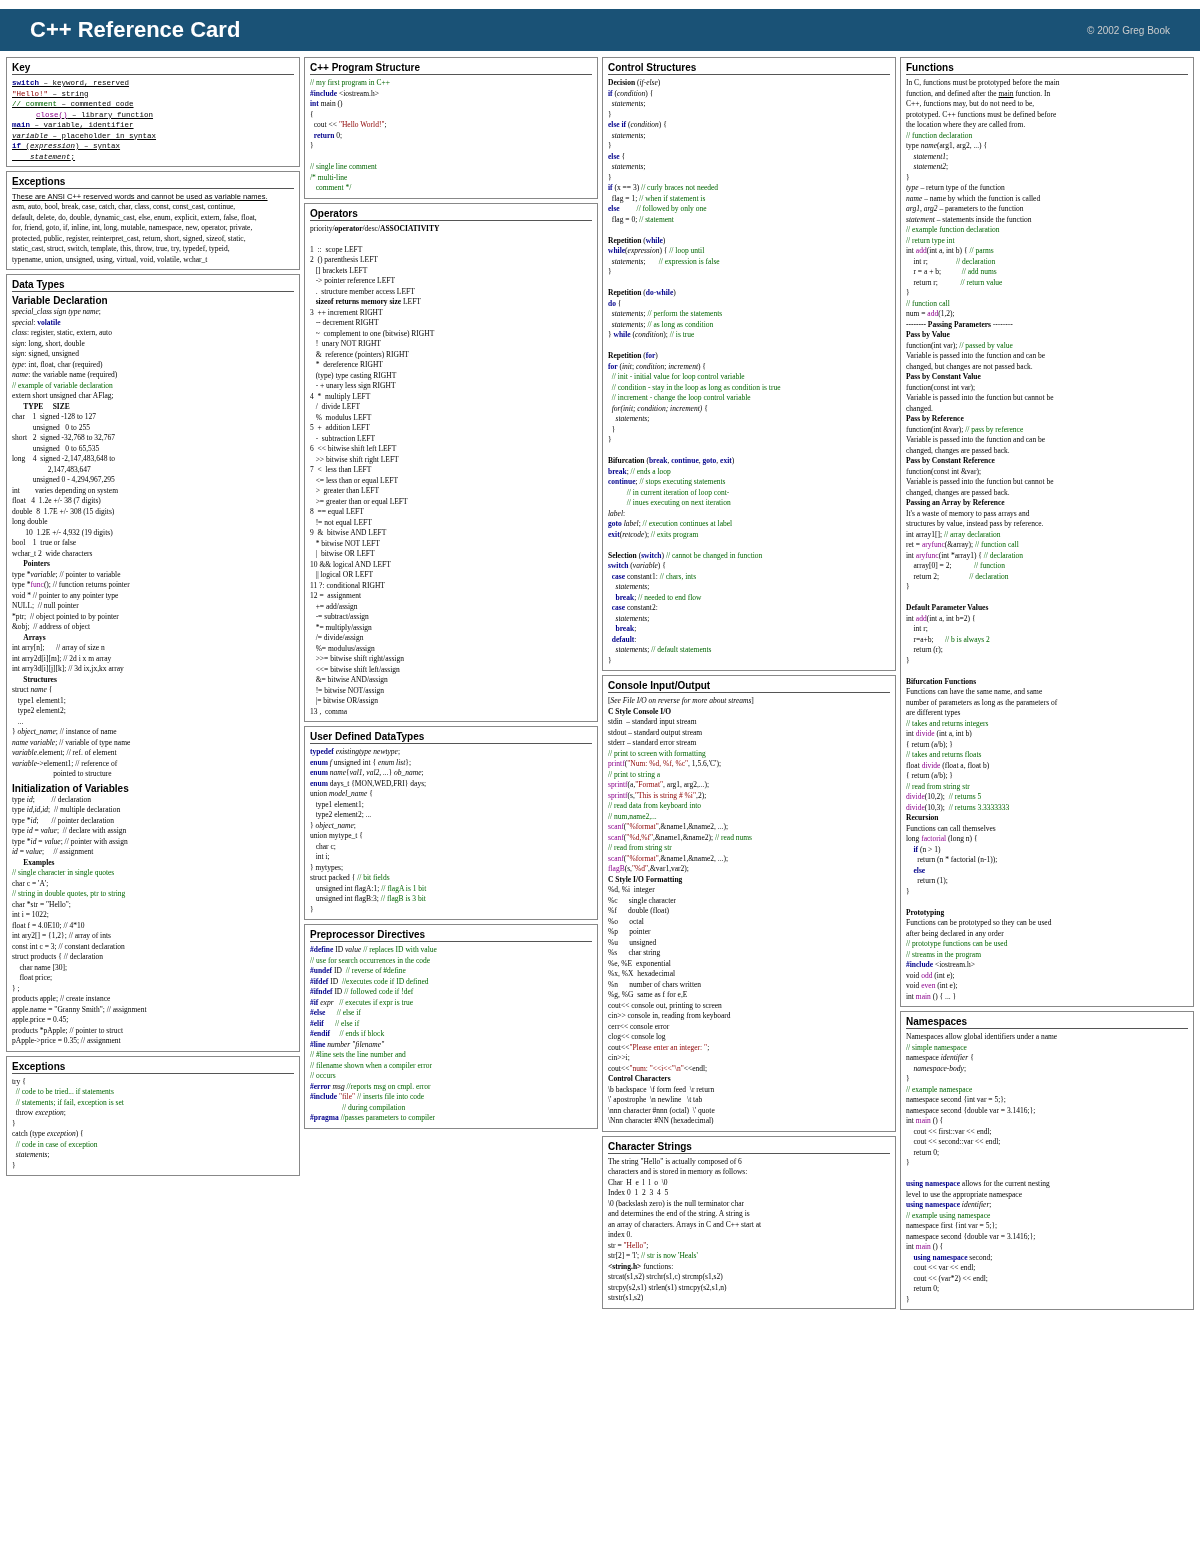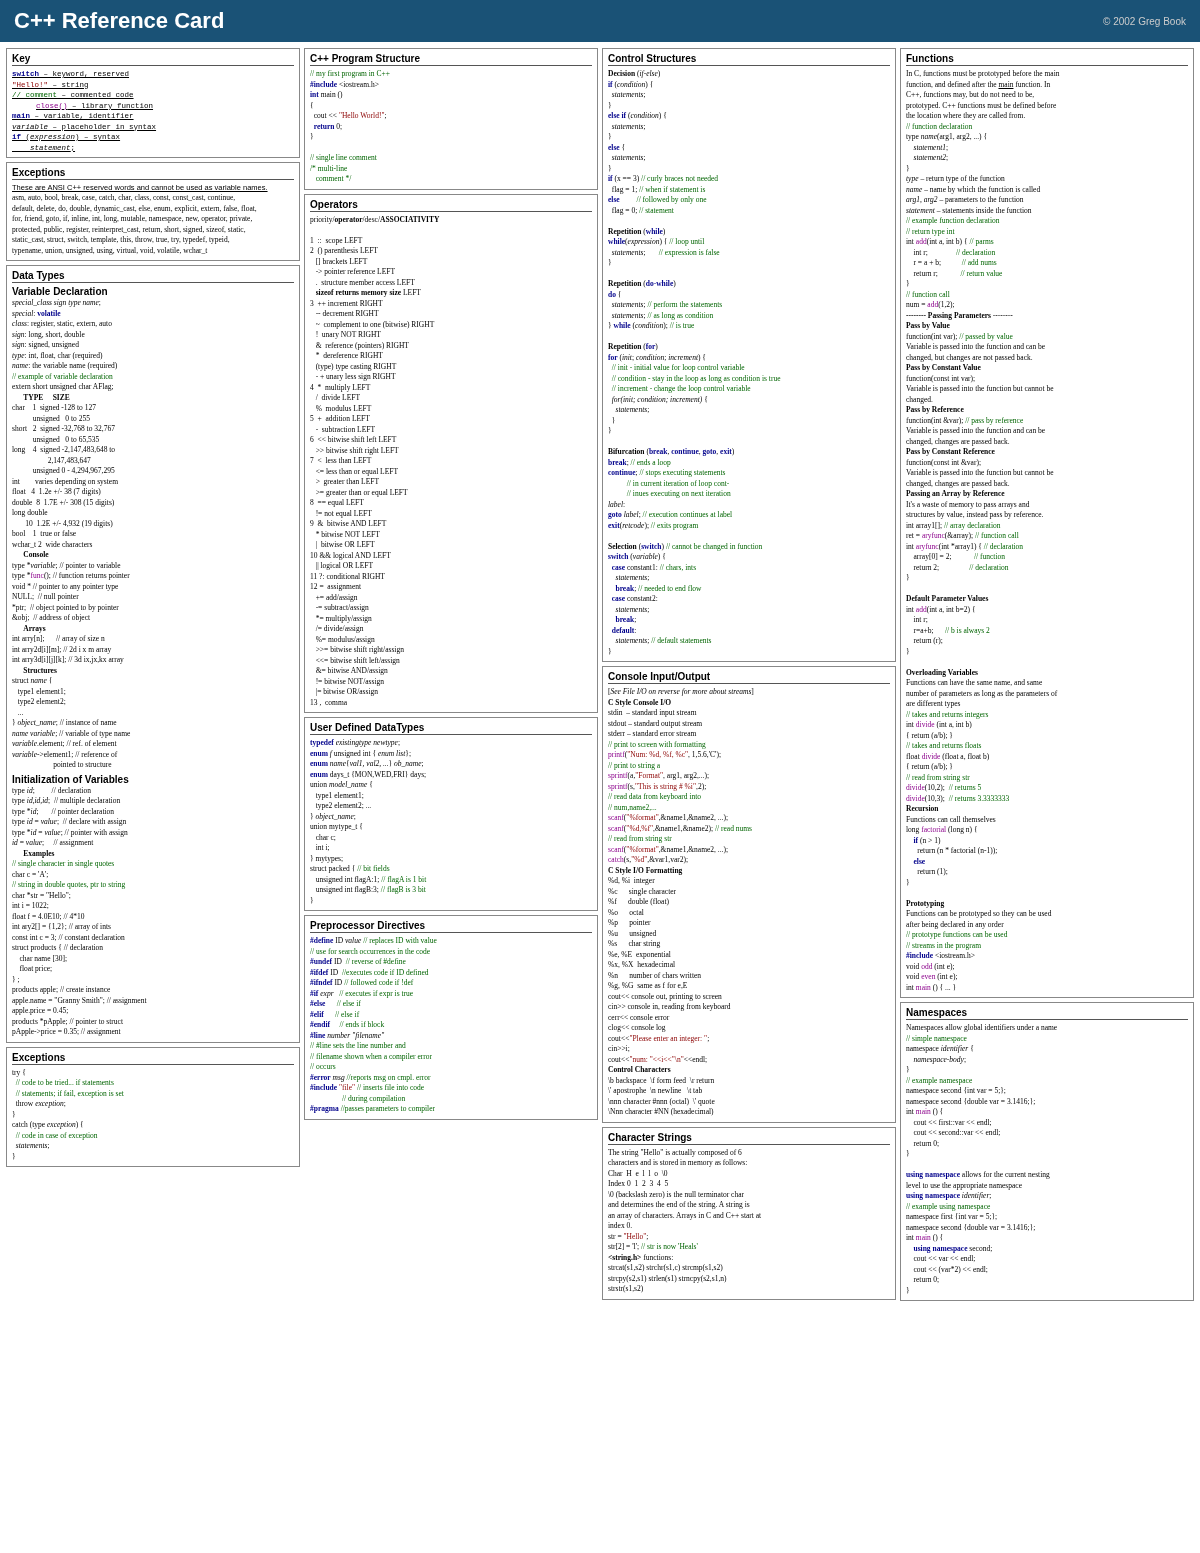--- a/index.html
+++ b/index.html
@@ -6,24 +6,25 @@
     body {
       font-family: Arial, sans-serif;
       font-size: 8px;
       background: #fff;
       width: 1200px;
       min-height: 1553px;
     }
     .header {
       background: #1a5276;
       color: white;
-      padding: 8px 14px;
+      padding: 8px 30px;
       display: flex;
       justify-content: space-between;
       align-items: center;
+      margin-top: 9px;
     }
     .header-title {
       font-size: 22px;
       font-weight: bold;
       color: white;
     }
     .header-copyright {
       font-size: 10px;
       color: #ccc;
     }
@@ -147,21 +148,21 @@
 long    4  signed -2,147,483,648 to
                    2,147,483,647
            unsigned 0 - 4,294,967,295
 int        varies depending on system
 float   4  1.2e +/- 38 (7 digits)
 double  8  1.7E +/- 308 (15 digits)
 long double
        10  1.2E +/- 4,932 (19 digits)
 bool    1  true or false
 wchar_t 2  wide characters
-      <span class="bold">Console</span>
+      <span class="bold">Pointers</span>
 type *<span class="italic">variable</span>; // pointer to variable
 type *<span class="fn">func</span>(); // function returns pointer
 void * // pointer to any pointer type
 NULL;  // null pointer
 *ptr;  // object pointed to by pointer
 &amp;obj;  // address of object
       <span class="bold">Arrays</span>
 int arry[n];      // array of size n
 int arry2d[i][m]; // 2d i x m array
 int arry3d[i][j][k]; // 3d ix,jx,kx array
@@ -402,21 +403,21 @@
 <span class="fn">printf</span>(<span class="str">"Num: %d, %f, %c"</span>, 1,5.6,'C');
 <span class="comment">// print to string a</span>
 <span class="fn">sprintf</span>(a,<span class="str">"Format"</span>, arg1, arg2,...);
 <span class="fn">sprintf</span>(s,<span class="str">"This is string # %i"</span>,2);
 <span class="comment">// read data from keyboard into</span>
 <span class="comment">// num,name2,...</span>
 <span class="fn">scanf</span>(<span class="str">"%format"</span>,&amp;name1,&amp;name2, ...);
 <span class="fn">scanf</span>(<span class="str">"%d,%f"</span>,&amp;name1,&amp;name2); <span class="comment">// read nums</span>
 <span class="comment">// read from string str</span>
 <span class="fn">scanf</span>(<span class="str">"%format"</span>,&amp;name1,&amp;name2, ...);
-<span class="fn">catch</span>(s,<span class="str">"%d"</span>,&amp;var1,var2);
+<span class="fn">flagB</span>(s,<span class="str">"%d"</span>,&amp;var1,var2);
 <span class="bold">C Style I/O Formatting</span>
 %d, %i  integer
 %c      single character
 %f      double (float)
 %o      octal
 %p      pointer
 %u      unsigned
 %s      char string
 %e, %E  exponential
 %x, %X  hexadecimal
@@ -510,21 +511,21 @@
     return 2;                <span class="comment">// declaration</span>
 }
 
 <span class="bold">Default Parameter Values</span>
 int <span class="fn">add</span>(int a, int b=2) {
     int r;
     r=a+b;      <span class="comment">// b is always 2</span>
     return (r);
 }
 
-<span class="bold">Overloading Variables</span>
+<span class="bold">Bifurcation Functions</span>
 Functions can have the same name, and same
 number of parameters as long as the parameters of
 are different types
 <span class="comment">// takes and returns integers</span>
 int <span class="fn">divide</span> (int a, int b)
 { return (a/b); }
 <span class="comment">// takes and returns floats</span>
 float <span class="fn">divide</span> (float a, float b)
 { return (a/b); }
 <span class="comment">// read from string str</span>

